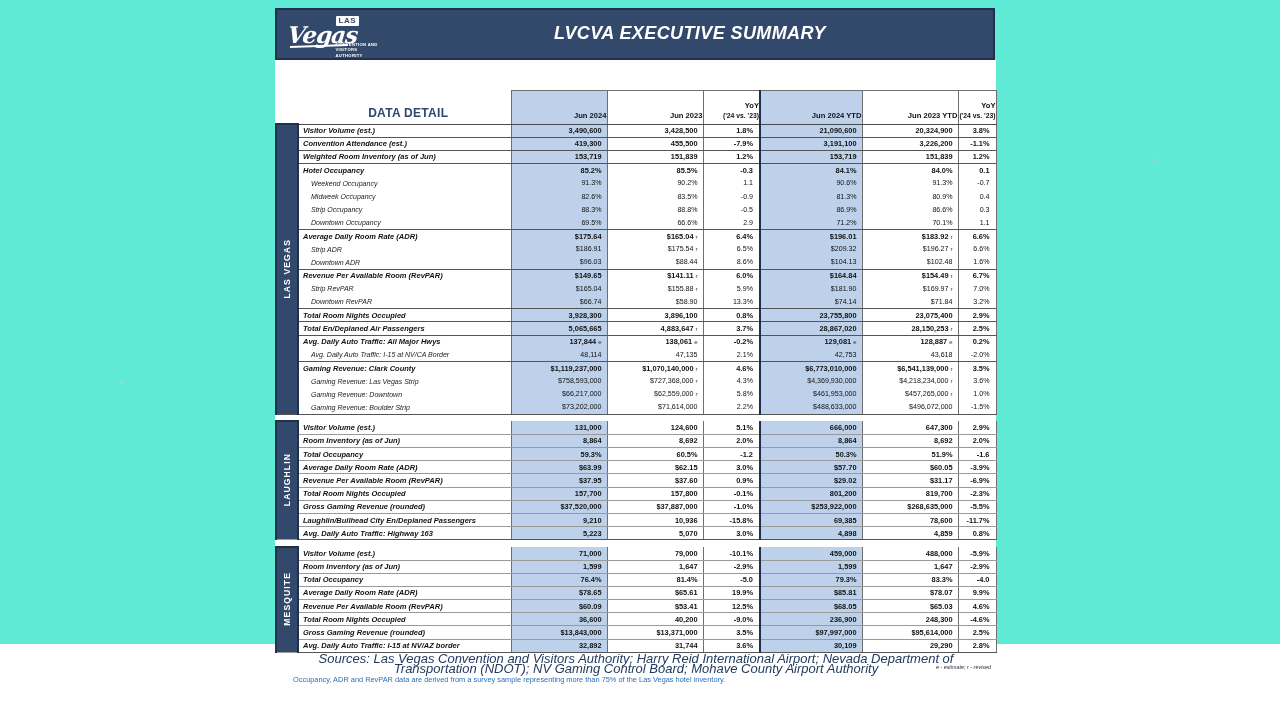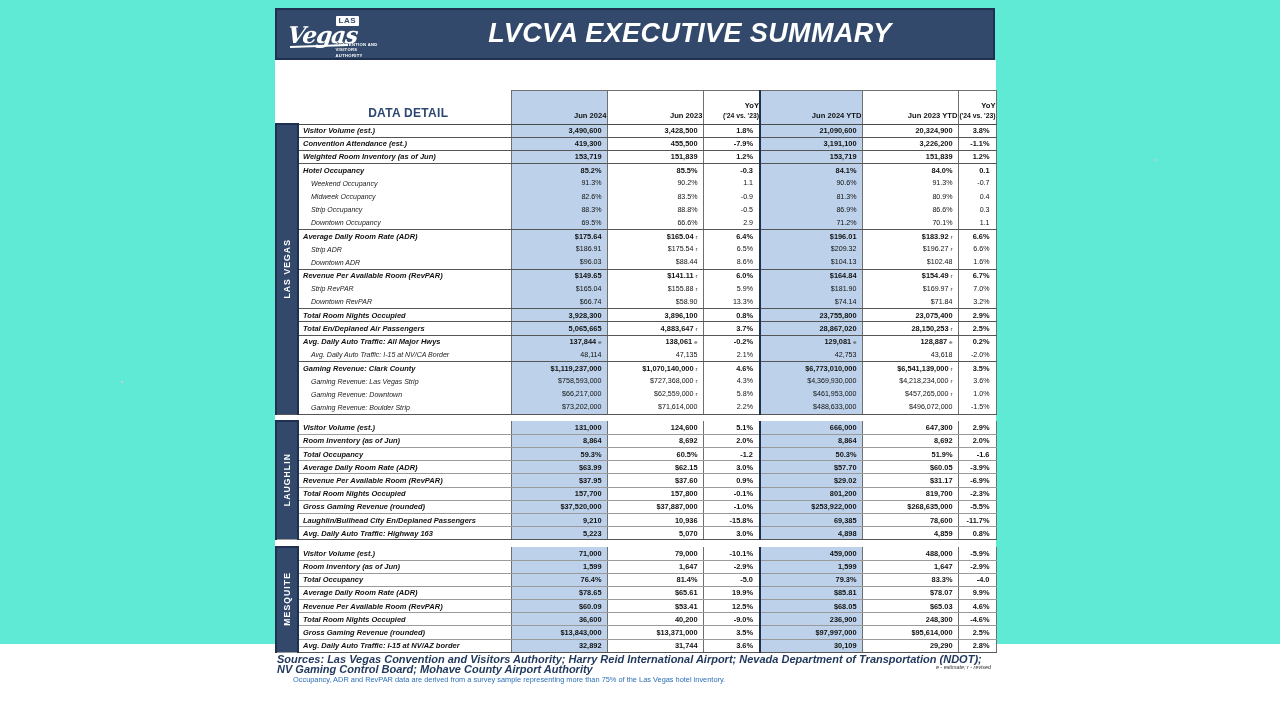--- a/index.html
+++ b/index.html
@@ -87,21 +87,21 @@
     flex: 1;
     background: #32496b;
     color: #ffffff;
     display: flex;
     flex-direction: column;
     align-items: center;
     justify-content: center;
     padding-bottom: 2px;
   }
   .title-main {
-    font-size: 27px;
+    font-size: 18px;
     font-weight: bold;
     font-style: italic;
     letter-spacing: .4px;
     line-height: 27px;
   }
   .title-sub {
     font-size: 10.5px;
     font-weight: bold;
     font-style: italic;
     line-height: 14px;
@@ -226,25 +226,26 @@
   tr.gap td { height: 7px; border: none !important; background: #ffffff; }
 
   
   .footer {
     position: relative;
     margin-top: 1px;
     padding-left: 2px;
     color: #2a4b86;
   }
   .f-sources {
-    font-size: 11px;
+    font-size: 13px;
     font-style: italic;
-    font-weight: bold;
+    font-weight: normal;
     color: #223a5e;
     line-height: 10px;
+    text-align: center;
   }
   .f-notes-title {
     font-size: 7.6px;
     color: #2a4b86;
     line-height: 11px;
   }
   .f-note {
     font-size: 7.4px;
     color: #2a6fb8;
     line-height: 11px;

